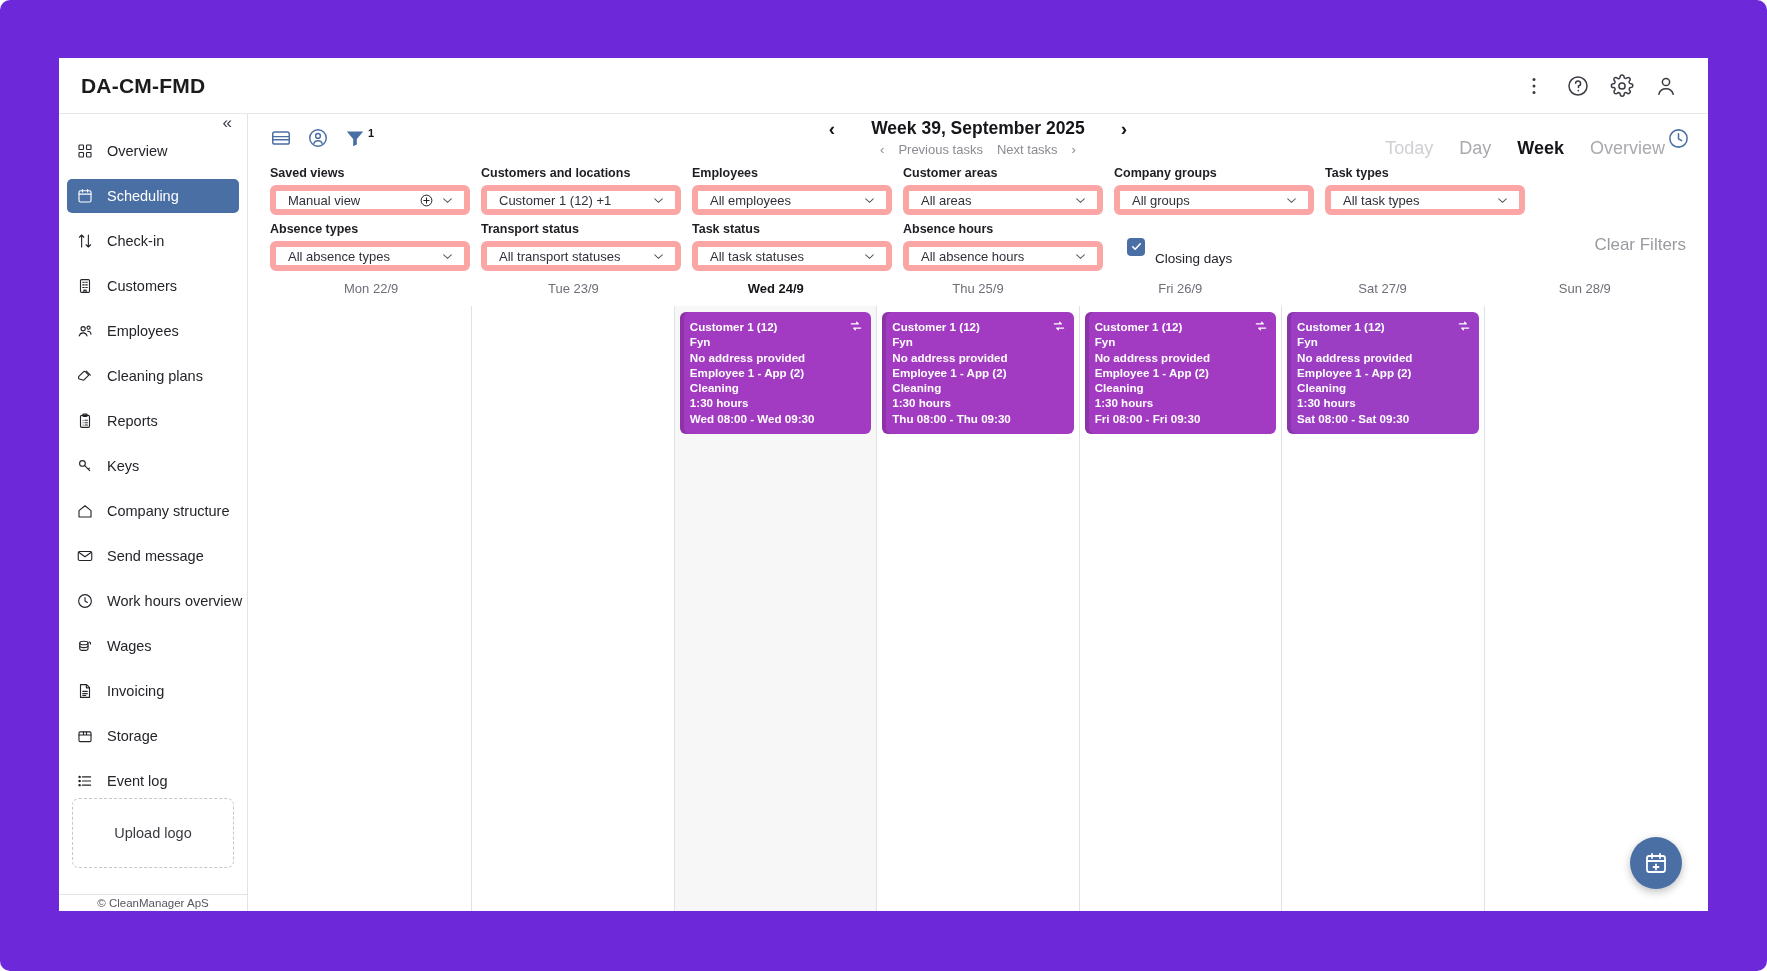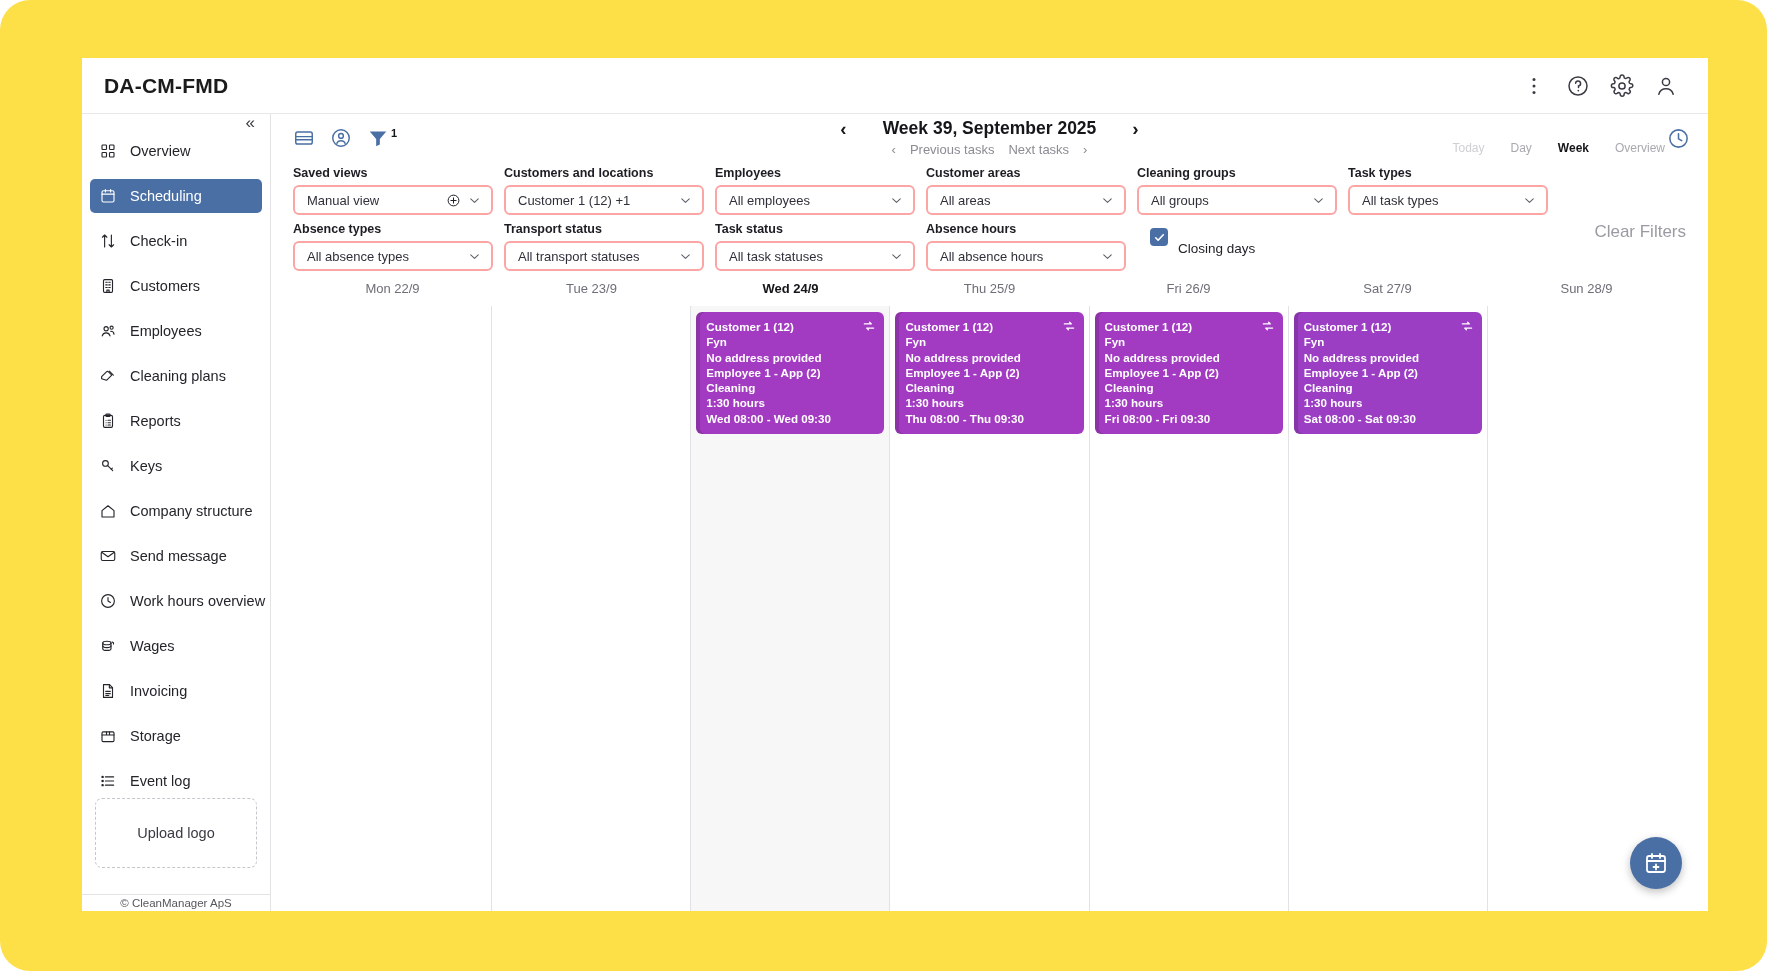--- a/index.html
+++ b/index.html
@@ -5,23 +5,23 @@
   * { box-sizing: border-box; margin: 0; padding: 0; }
   html, body {
     width: 1767px; height: 971px;
     background: #ffffff;
     font-family: "Liberation Sans", sans-serif;
     overflow: hidden;
   }
   
   #frame {
     position: absolute; inset: 0;
-    background: #fde047;
-    border-radius: 30px;
-    padding: 58px 59px 60px 82px;
+    background: #6d28d9;
+    border-radius: 10px;
+    padding: 58px 59px 60px 59px;
   }
   #app {
     width: 100%; height: 100%;
     background: #ffffff;
     display: flex; flex-direction: column;
     overflow: hidden;
   }
   
   .topbar {
     height: 56px; flex: 0 0 56px;
@@ -96,33 +96,33 @@
     position: absolute; left: 50%; transform: translateX(-50%);
     display: flex; flex-direction: column; align-items: center;
     top: 4px;
   }
   .week-line { display: flex; align-items: center; gap: 36px; }
   .chev { font-size: 19px; color: #15151a; cursor: pointer; line-height: 1; font-weight: 600; }
   .week-label { font-size: 17.5px; font-weight: bold; color: #15151a; white-space: nowrap; }
   .task-line { display: flex; align-items: center; gap: 14px; margin-top: 3px; font-size: 13px; color: #8b8b93; }
   .task-line span { cursor: pointer; }
   .view-modes { margin-left: auto; display: flex; align-items: center; gap: 26px; }
-  .vm { font-size: 12px; color: #a9a9b0; cursor: pointer; margin-top: 20px; }
+  .vm { font-size: 18px; color: #a9a9b0; cursor: pointer; margin-top: 20px; }
   .vm.dim { color: #cfcfd4; }
   .vm.active { color: #15151a; font-weight: bold; }
   .clock-ic { width: 23px; height: 23px; color: #4a6fa5; cursor: pointer; margin-left: 2px; }
   .clock-ic svg { width: 100%; height: 100%; display: block; }
 
   
   .filters { padding: 4px 22px 0 22px; }
-  .frow { display: flex; gap: 11px; margin-bottom: 7px; align-items: flex-start; }
+  .frow { display: flex; gap: 11px; margin-bottom: 7px; align-items: center; }
   .fcell { width: 200px; flex: 0 0 200px; }
   .flabel { font-size: 12.5px; font-weight: bold; color: #1d1d24; margin-bottom: 5px; display: block; }
   .fselect {
-    height: 30px; border: 2px solid #fca5a5; border-radius: 6px;
+    height: 30px; border: 6px solid #fca5a5; border-radius: 6px;
     background: #fff; display: flex; align-items: center;
     padding: 0 9px 0 12px; cursor: pointer; gap: 6px;
   }
   .fval { font-size: 13px; color: #30303a; flex: 1; overflow: hidden; white-space: nowrap; text-overflow: ellipsis; }
   .caret { width: 15px; height: 15px; color: #5c5c66; flex: 0 0 15px; }
   .caret svg { width: 100%; height: 100%; display: block; }
   .plus-ic { width: 15px; height: 15px; color: #1f1f27; flex: 0 0 15px; }
   .plus-ic svg { width: 100%; height: 100%; display: block; }
   .closing-wrap { display: flex; align-items: center; gap: 10px; height: 30px; margin-left: 13px; }
   .cbx {
@@ -474,21 +474,21 @@
                 <div class="fselect">
                   <span class="fval">All areas</span>
                   <span class="caret">
                     <svg viewBox="0 0 24 24" fill="none" stroke="currentColor" stroke-width="1.7" stroke-linecap="round" stroke-linejoin="round">
                       <path d="M6 9.5l6 5.5 6-5.5"></path>
                     </svg>
                   </span>
                 </div>
               </div>
               <div class="fcell">
-                <span class="flabel">Cleaning groups</span>
+                <span class="flabel">Company groups</span>
                 <div class="fselect">
                   <span class="fval">All groups</span>
                   <span class="caret">
                     <svg viewBox="0 0 24 24" fill="none" stroke="currentColor" stroke-width="1.7" stroke-linecap="round" stroke-linejoin="round">
                       <path d="M6 9.5l6 5.5 6-5.5"></path>
                     </svg>
                   </span>
                 </div>
               </div>
               <div class="fcell">

